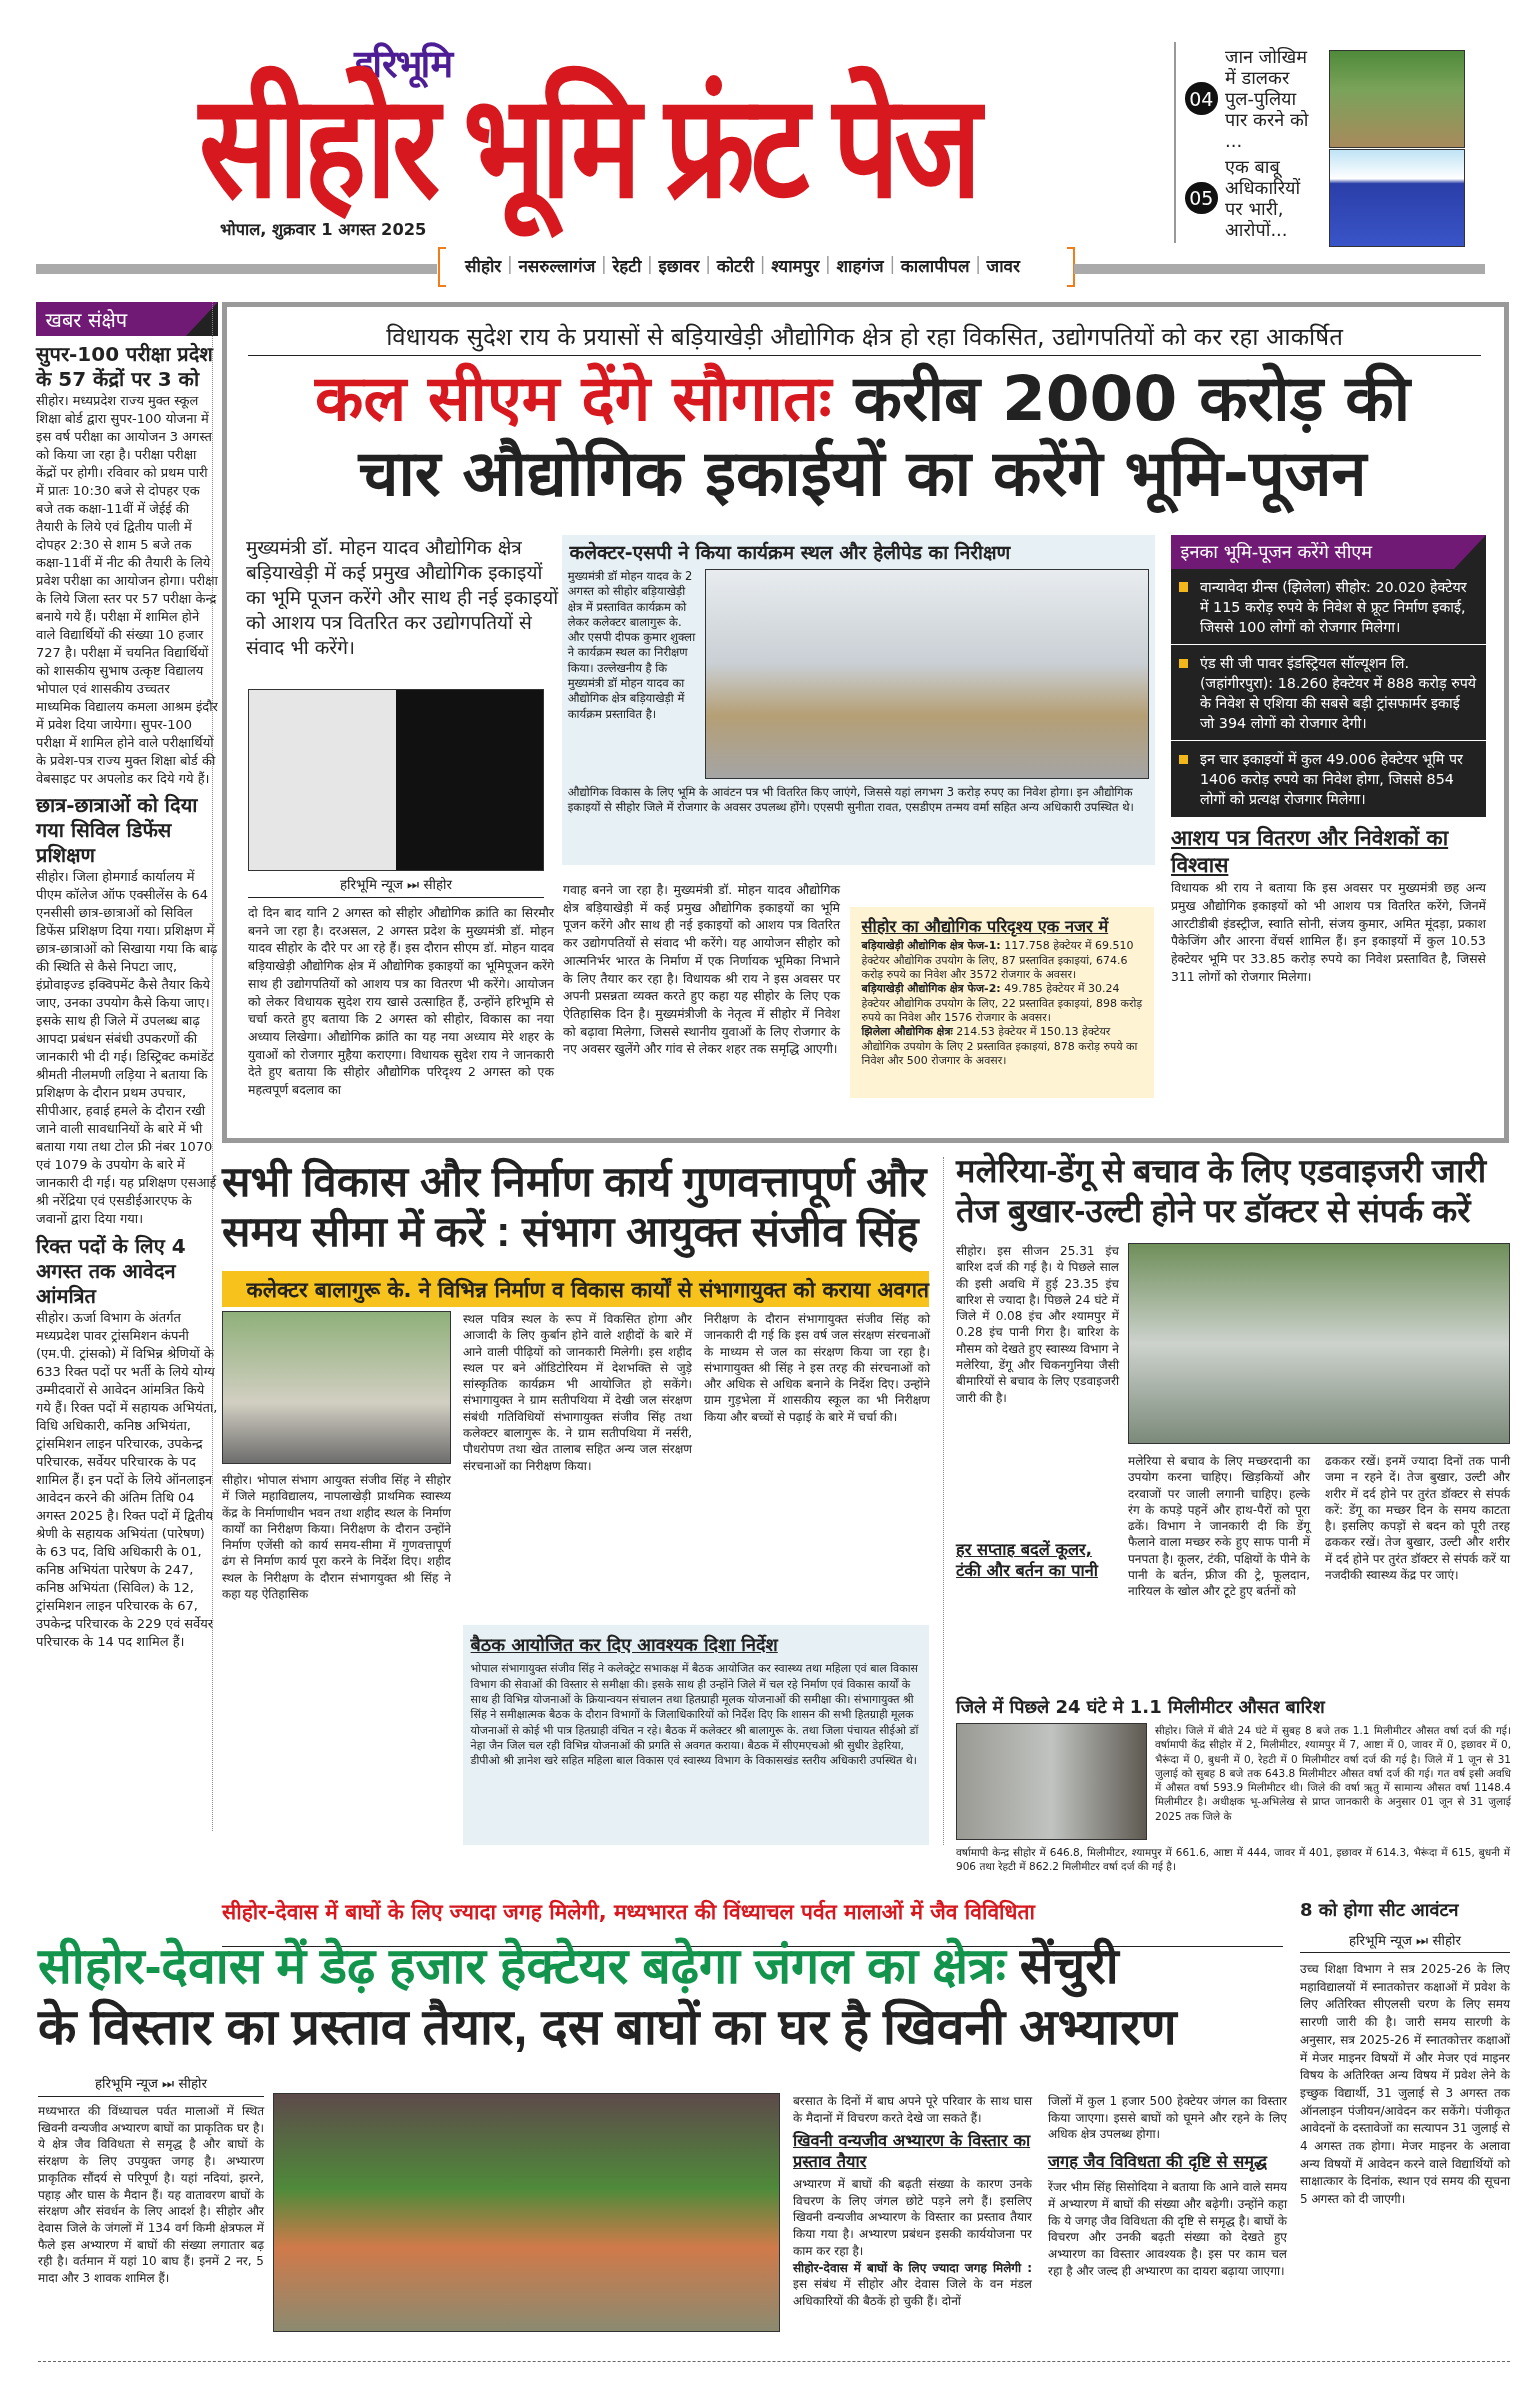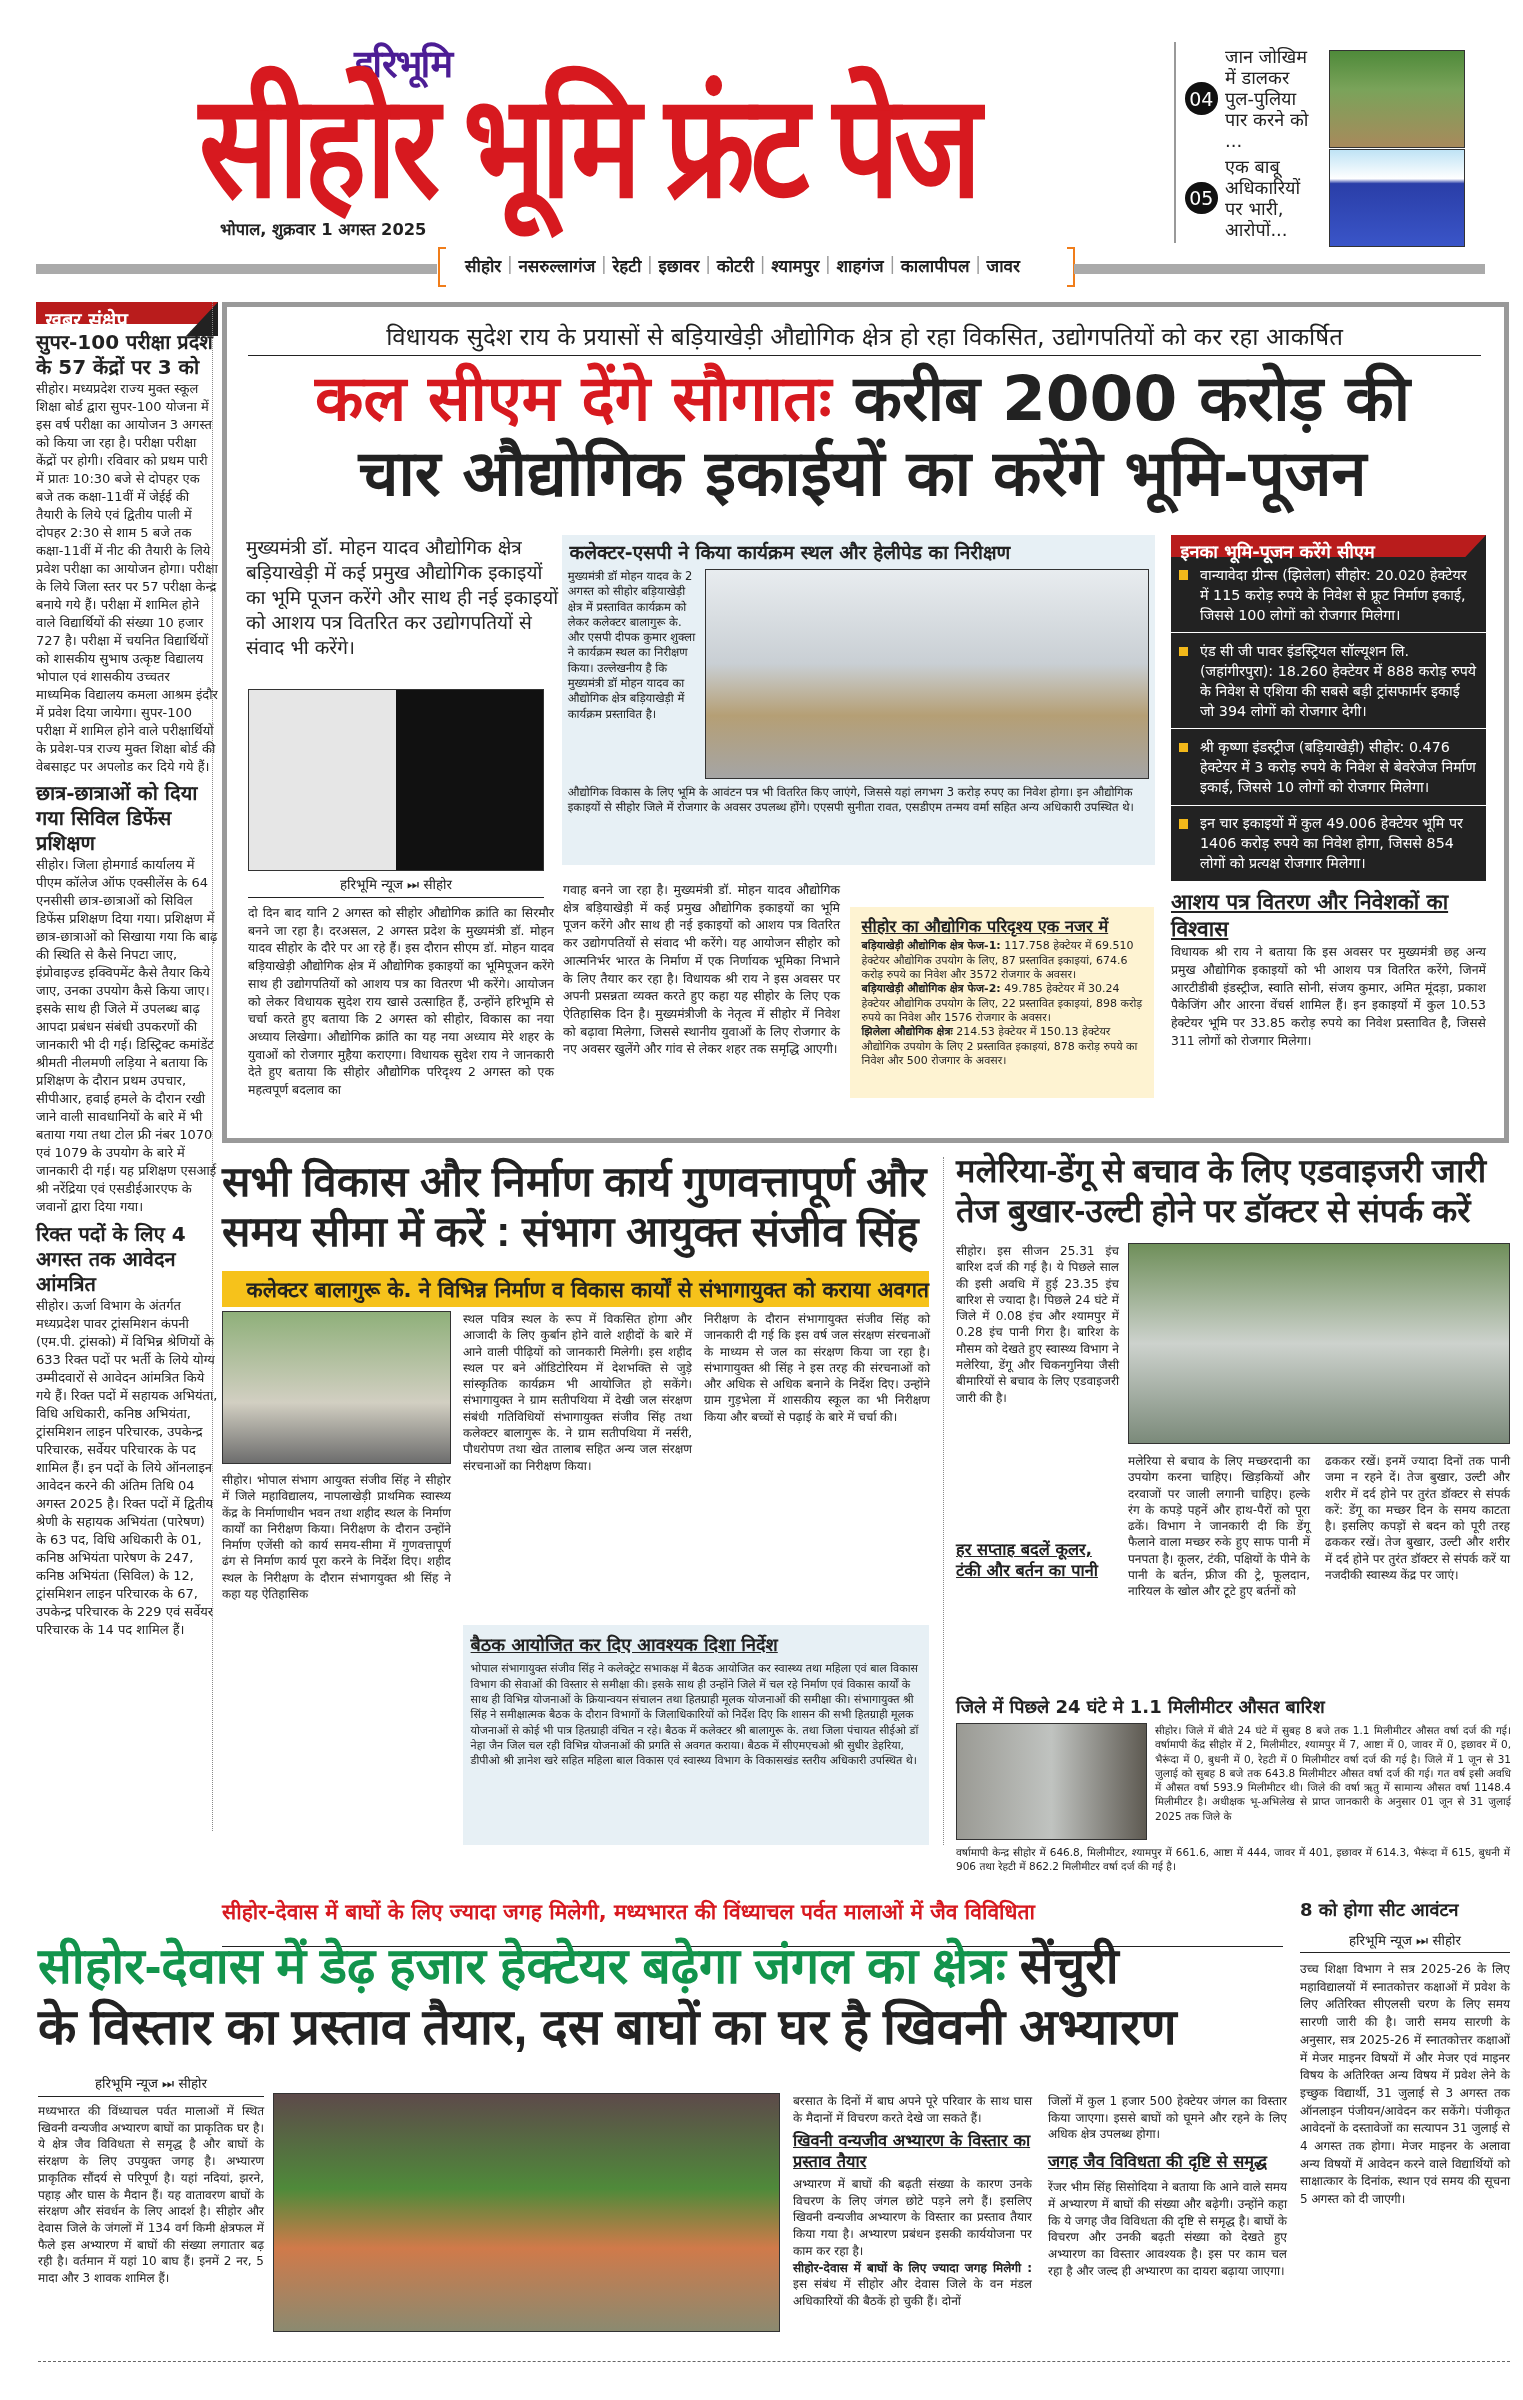--- a/index.html
+++ b/index.html
@@ -16,21 +16,21 @@
 #dateline{left:220px;top:218px;font-size:16.3px;font-weight:bold}
 .grayline{height:9.6px;background:#aaa;top:264px}
 .bracket{top:247px;width:7.6px;height:40px;border:2.9px solid #f07d1a}
 #nav{left:465px;top:254px;font-size:17px;font-weight:bold;display:flex;gap:0}
 #nav span.sep{color:#999;margin:0 5.7px;font-weight:normal}
 .teaser{display:flex;align-items:center;gap:7.6px}
 .numdot{width:32.5px;height:32.5px;border-radius:50%;background:#111;color:#fff;font-size:19px;display:flex;align-items:center;justify-content:center}
 .teasertxt{font-size:18px;line-height:21px;width:96px}
 
 #brief{left:36px;top:302px;width:182px}
-.tag{background:#b91c1c;color:#fff;font-weight:bold;font-size:20px;padding:3.8px 9.6px;position:relative;height:22px}
+.tag{background:#701a75;color:#fff;font-weight:normal;font-size:20px;padding:3.8px 9.6px;position:relative;height:34px}
 .tag:after{content:"";position:absolute;right:0;top:0;border-top:34px solid transparent;border-right:32.5px solid #222}
 .briefh{font-size:20px;font-weight:bold;line-height:25px;margin-top:5.7px}
 .brieft{font-size:13px;line-height:18px;color:#222}
 
 #mainbox{left:222px;top:302px;width:1287px;height:841px;border:5.7px solid #999}
 #kicker{left:21px;top:11.5px;font-size:24px;border-bottom:1.9px solid #222;padding:0 29px 3.8px}
 #headline{left:19px;top:54px;font-size:63px;font-weight:bold;line-height:75px;text-align:center;width:1233px}
 #headline .red{color:#d7191f}
 .sidebar-dark{background:#222;color:#fff;font-size:14.3px;line-height:20px}
 .sidebar-dark li{list-style:none;padding:7.6px 9.6px 7.6px 29px;border-bottom:1.9px solid #fff;position:relative}
@@ -128,21 +128,20 @@
     <div style="font-size:11px;line-height:14.3px;margin-top:2.9px"><b>बड़ियाखेड़ी औद्योगिक क्षेत्र फेज-1:</b> <span>117.758 हेक्टेयर में 69.510 हेक्टेयर औद्योगिक उपयोग के लिए, 87 प्रस्तावित इकाइयां, 674.6 करोड़ रुपये का निवेश और 3572 रोजगार के अवसर।</span></div>
     <div style="font-size:11px;line-height:14.3px"><b>बड़ियाखेड़ी औद्योगिक क्षेत्र फेज-2:</b> <span>49.785 हेक्टेयर में 30.24 हेक्टेयर औद्योगिक उपयोग के लिए, 22 प्रस्तावित इकाइयां, 898 करोड़ रुपये का निवेश और 1576 रोजगार के अवसर।</span></div>
     <div style="font-size:11px;line-height:14.3px"><b>झिलेला औद्योगिक क्षेत्रः</b> <span>214.53 हेक्टेयर में 150.13 हेक्टेयर औद्योगिक उपयोग के लिए 2 प्रस्तावित इकाइयां, 878 करोड़ रुपये का निवेश और 500 रोजगार के अवसर।</span></div>
   </div>
 
   <div class="abs" style="left:944px;top:228px;width:315px">
     <div class="tag" style="font-size:18px">इनका भूमि-पूजन करेंगे सीएम</div>
     <ul class="sidebar-dark">
       <li>वान्यावेदा ग्रीन्स (झिलेला) सीहोर: 20.020 हेक्टेयर में 115 करोड़ रुपये के निवेश से फ्रूट निर्माण इकाई, जिससे 100 लोगों को रोजगार मिलेगा।</li>
       <li>एंड सी जी पावर इंडस्ट्रियल सॉल्यूशन लि. (जहांगीरपुरा): 18.260 हेक्टेयर में 888 करोड़ रुपये के निवेश से एशिया की सबसे बड़ी ट्रांसफार्मर इकाई जो 394 लोगों को रोजगार देगी।</li>
-      <li>श्री कृष्णा इंडस्ट्रीज (बड़ियाखेड़ी) सीहोर: 0.476 हेक्टेयर में 3 करोड़ रुपये के निवेश से बेवरेजेज निर्माण इकाई, जिससे 10 लोगों को रोजगार मिलेगा।</li>
       <li>इन चार इकाइयों में कुल 49.006 हेक्टेयर भूमि पर 1406 करोड़ रुपये का निवेश होगा, जिससे 854 लोगों को प्रत्यक्ष रोजगार मिलेगा।</li>
     </ul>
     <div class="subhl" style="margin-top:7.6px">आशय पत्र वितरण और निवेशकों का विश्वास</div>
     <p class="body">विधायक श्री राय ने बताया कि इस अवसर पर मुख्यमंत्री छह अन्य प्रमुख औद्योगिक इकाइयों को भी आशय पत्र वितरित करेंगे, जिनमें आरटीडीबी इंडस्ट्रीज, स्वाति सोनी, संजय कुमार, अमित मूंदड़ा, प्रकाश पैकेजिंग और आरना वेंचर्स शामिल हैं। इन इकाइयों में कुल 10.53 हेक्टेयर भूमि पर 33.85 करोड़ रुपये का निवेश प्रस्तावित है, जिससे 311 लोगों को रोजगार मिलेगा।</p>
   </div>
 </div>
 
 <div class="abs cond" style="left:222px;top:1157px;width:726px;font-size:42px;line-height:50px;font-weight:bold">
   <div>सभी विकास और निर्माण कार्य गुणवत्तापूर्ण और</div>
   <div>समय सीमा में करें : संभाग आयुक्त संजीव सिंह</div>

